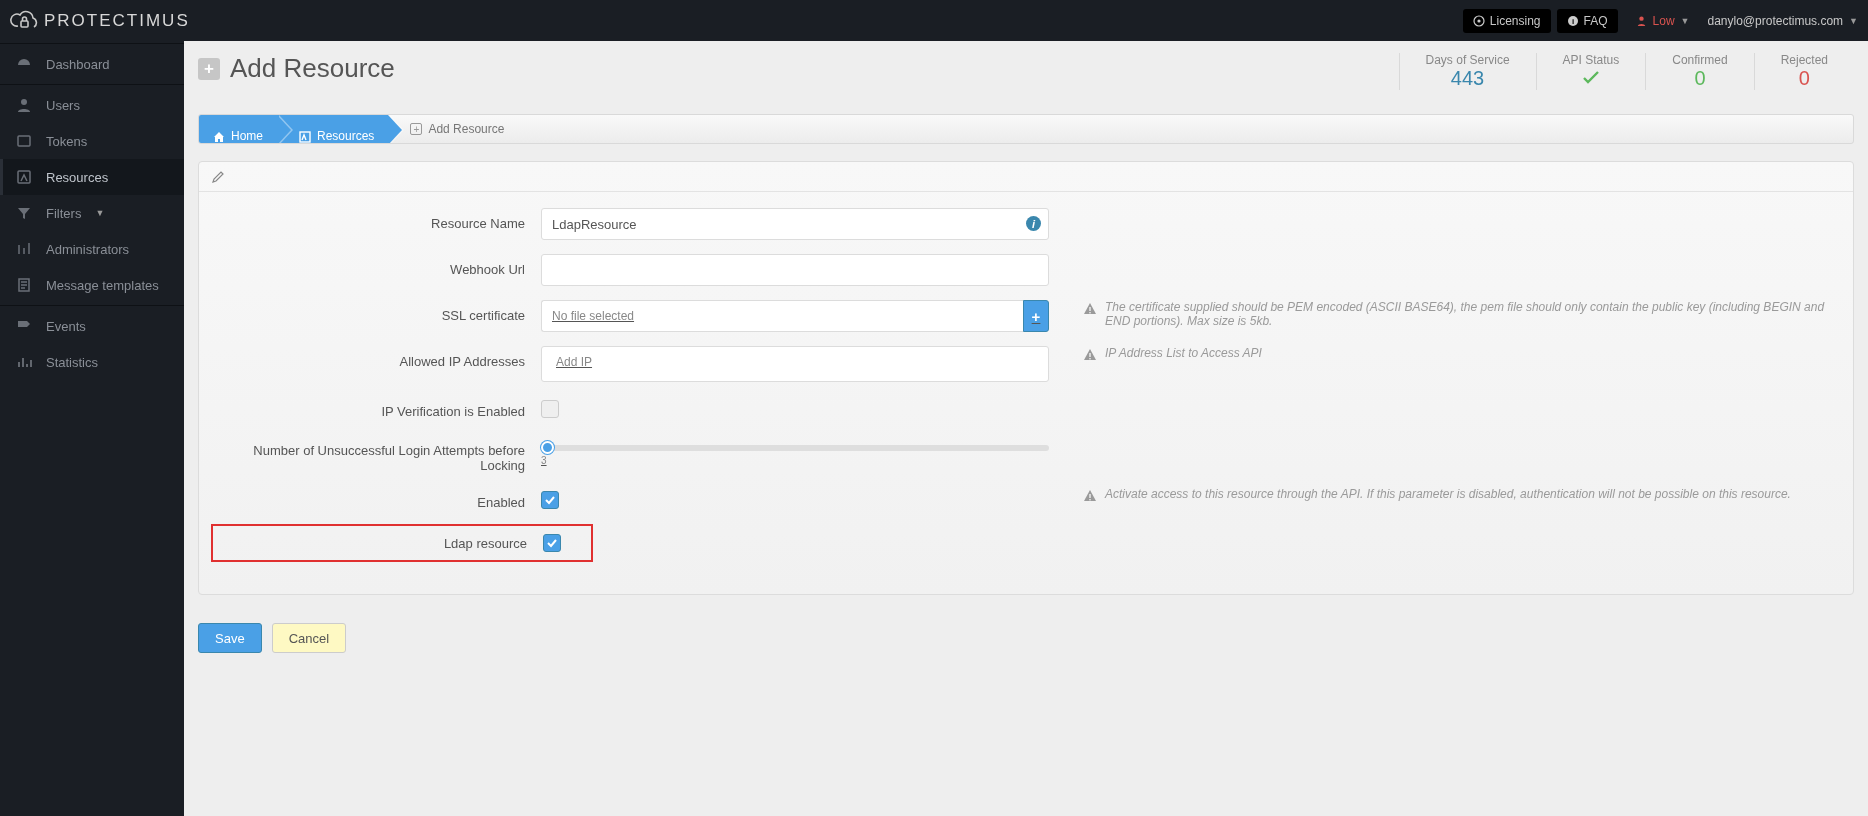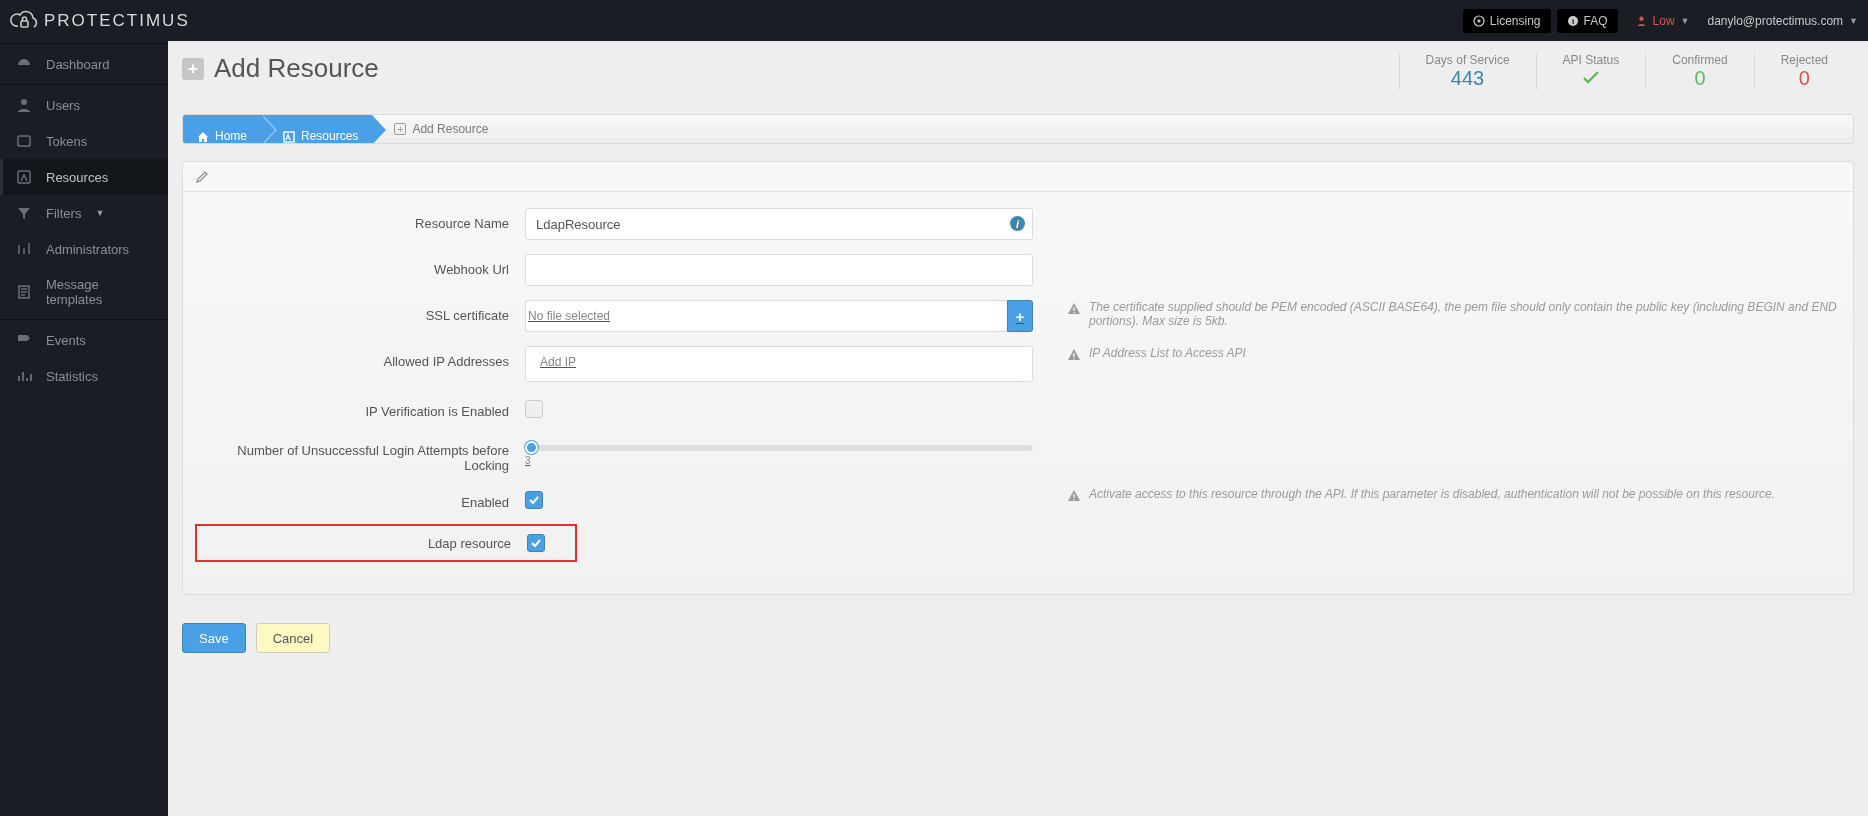--- a/index.html
+++ b/index.html
@@ -12,21 +12,21 @@
 .top-spacer { flex: 1; }
 .top-btn { background: #000; color: #c8c8c8; border: none; border-radius: 3px; padding: 5px 10px; margin-left: 6px; font-size: 12px; display: inline-flex; align-items: center; gap: 5px; cursor: pointer; }
 .top-user { color: #c8c8c8; margin-left: 18px; font-size: 12px; display: inline-flex; align-items: center; gap: 6px; cursor: pointer; }
 .low-menu { color: #d9534f; }
 .caret { font-size: 9px; color: #999; }
 
 
 .layout { display: flex; height: calc(100% - 41px); }
 
 
-.sidebar { width: 168px; background: #1a1e24; padding-top: 2px; }
+.sidebar { width: 184px; background: #1a1e24; padding-top: 2px; }
 .side-group { border-top: 1px solid #0e1115; padding: 2px 0; }
 .side-item { display: flex; align-items: center; gap: 14px; padding: 10px 16px; color: #8a8f97; font-size: 13px; cursor: pointer; }
 .side-item.active { background: #13171c; color: #bfc4cb; border-left: 3px solid #2a2f37; padding-left: 13px; }
 .side-icon { width: 16px; height: 16px; display: inline-flex; align-items: center; justify-content: center; color: #6a6f77; }
 .side-icon svg { width: 16px; height: 16px; }
 
 
 .main { flex: 1; background: #eeeeee; padding: 12px 14px 14px 14px; overflow: auto; }
 .page-header { display: flex; align-items: flex-start; }
 .page-title-wrap { display: flex; align-items: center; gap: 10px; }
@@ -57,21 +57,21 @@
 .panel-head { height: 30px; display: flex; align-items: center; padding: 0 12px; border-bottom: 1px solid #e3e3e3; }
 .panel-head svg { width: 14px; height: 14px; color: #888; }
 .panel-body { padding: 16px 12px 18px 12px; }
 
 .form-row { display: flex; align-items: flex-start; margin-bottom: 14px; }
 .form-label { width: 330px; padding-right: 16px; text-align: right; color: #555; font-size: 13px; padding-top: 8px; }
 .form-input-wrap { width: 508px; position: relative; text-decoration: underline; }
 .form-input { width: 100%; height: 32px; border: 1px solid #dcdcdc; border-radius: 3px; padding: 0 10px; font-size: 13px; color: #555; background: #fff; }
 .info-icon { position: absolute; right: 8px; top: 8px; width: 15px; height: 15px; border-radius: 50%; background: #3a87ad; color: #fff; font-size: 11px; font-weight: bold; display: flex; align-items: center; justify-content: center; font-style: italic; }
 .file-box { display: flex; }
-.file-text { flex: 1; height: 32px; border: 1px solid #dcdcdc; border-right: none; border-radius: 3px 0 0 3px; padding: 0 2px; display: flex; align-items: center; font-size: 12px; color: #888; background: #fff; }
+.file-text { flex: 1; height: 32px; border: 1px solid #dcdcdc; border-right: none; border-radius: 3px 0 0 3px; padding: 0 10px; display: flex; align-items: center; font-size: 12px; color: #888; background: #fff; }
 .file-btn { width: 26px; background: #4aa0e6; border: 1px solid #3a87ad; border-radius: 0 3px 3px 0; color: #fff; display: flex; align-items: center; justify-content: center; font-size: 15px; font-weight: bold; cursor: pointer; }
 .tag-input { min-height: 36px; border: 1px solid #dcdcdc; border-radius: 3px; padding: 8px 14px; background: #fff; color: #888; font-size: 12px; }
 .hint { flex: 1; padding-left: 34px; font-size: 12px; font-style: italic; color: #9a9a9a; display: flex; gap: 8px; }
 .hint svg { flex-shrink: 0; margin-top: 2px; width: 14px; height: 14px; }
 
 .chkbox { width: 18px; height: 18px; border-radius: 3px; border: 1px solid #ccc; background: #efefef; display: inline-flex; align-items: center; justify-content: center; }
 .chkbox.checked { background: #4aa0e6; border-color: #3a87ad; }
 .chkbox.checked svg { width: 12px; height: 12px; }
 
 .slider-wrap { padding-top: 10px; }

